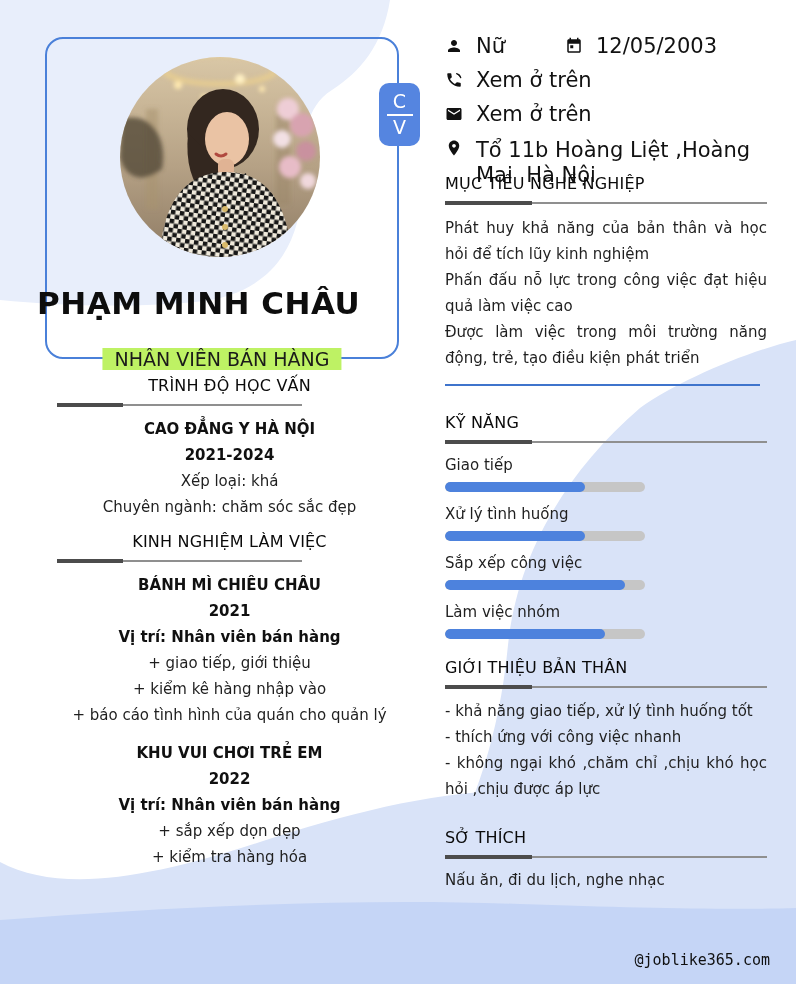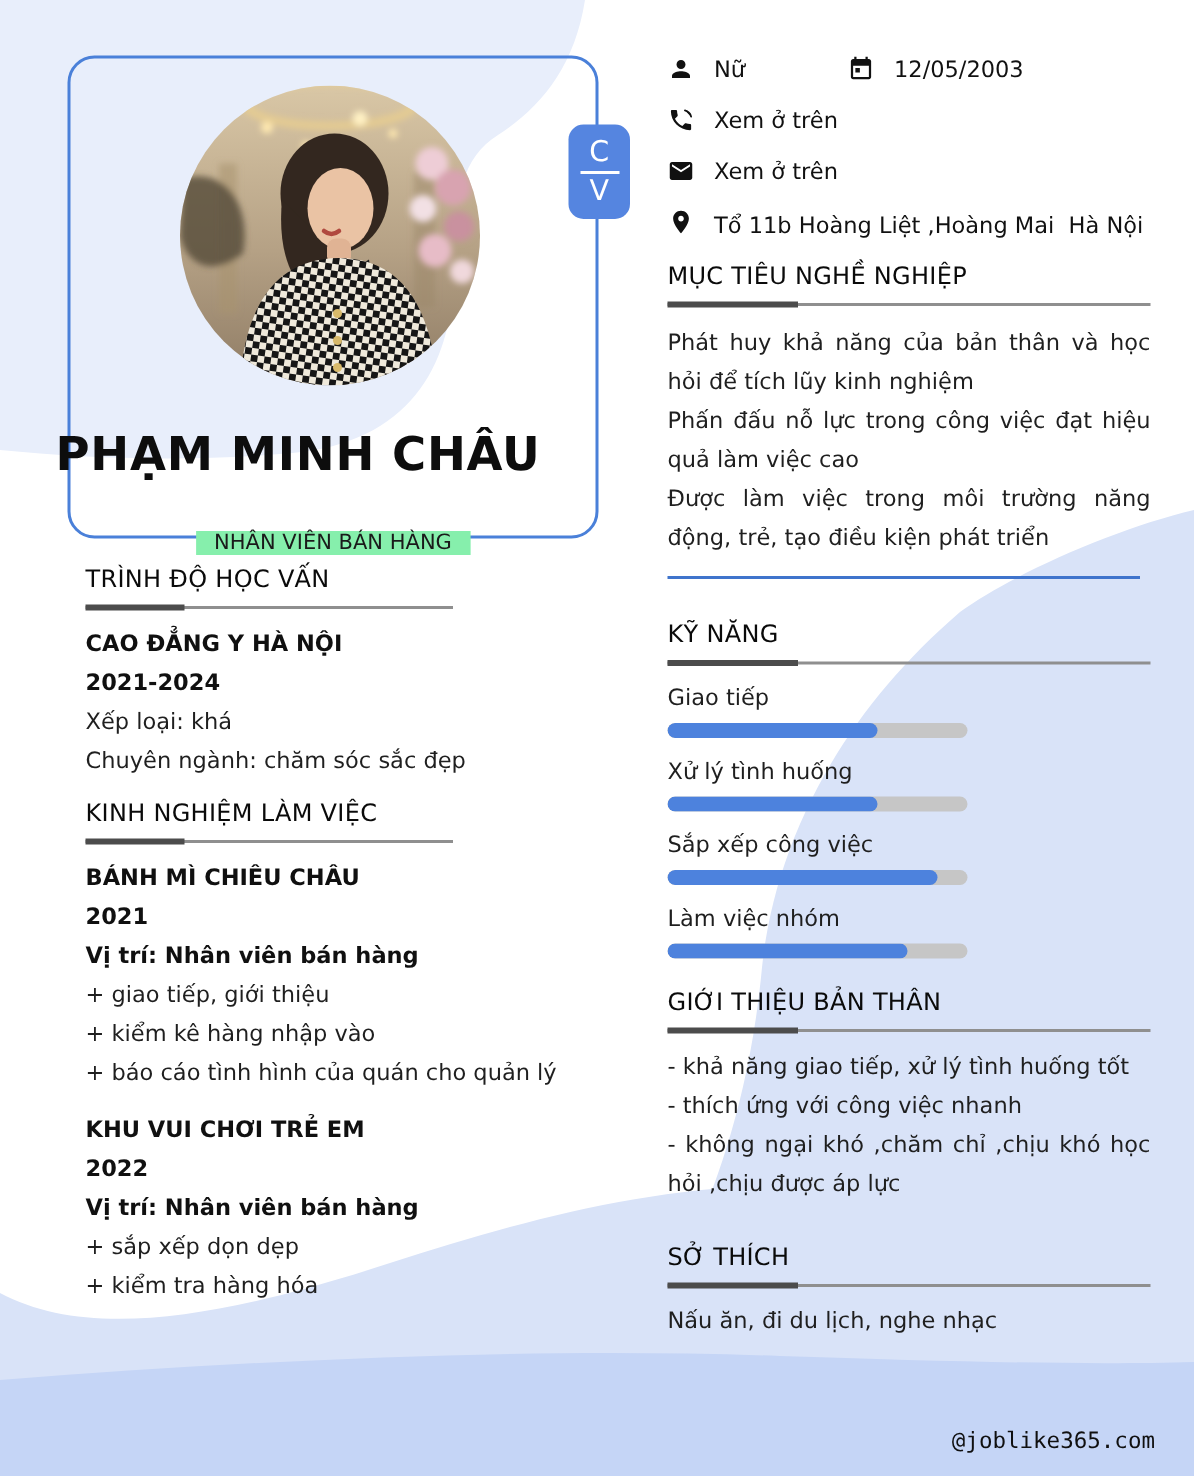--- a/index.html
+++ b/index.html
@@ -5,41 +5,41 @@
   html,body{margin:0;padding:0;}
   body{width:796px;height:984px;position:relative;overflow:hidden;background:#ffffff;
        font-family:"DejaVu Sans","Liberation Sans",sans-serif;color:#222;}
   #bg{position:absolute;inset:0;z-index:0;}
   .layer{position:absolute;z-index:1;}
 
   
   .card{left:45px;top:37px;width:350px;height:318px;border:2px solid #4a80d9;border-radius:18px;}
   .photo-wrap{position:absolute;left:73px;top:18px;width:200px;height:200px;border-radius:50%;overflow:hidden;}
   .name{position:absolute;left:-10px;right:-10px;top:246px;text-align:left;font-size:31px;font-weight:bold;color:#0d0d0d;letter-spacing:.5px;white-space:nowrap;}
-  .subtitle{position:absolute;left:50%;transform:translateX(-50%);bottom:-13px;background:#86efac;padding:0 12px;font-size:14px;color:#1a1a1a;white-space:nowrap;}
+  .subtitle{position:absolute;left:50%;transform:translateX(-50%);bottom:-13px;background:#bef264;padding:0 12px;font-size:19px;color:#1a1a1a;white-space:nowrap;}
   .cv-badge{position:absolute;right:-23px;top:44px;width:41px;height:63px;background:#5585e0;border-radius:10px;
             display:flex;flex-direction:column;align-items:center;justify-content:center;color:#fff;font-size:19px;line-height:1.15;}
   .cv-badge .sep{width:26px;height:2px;background:#fff;margin:1px 0;}
 
   
   .rcol{left:445px;width:322px;}
-  .lcol{left:57px;width:345px;}
+  .lcol{left:57px;width:345px;text-align:center;}
 
   
   .sec-h{font-size:16px;font-weight:normal;color:#0a0a0a;letter-spacing:.2px;white-space:nowrap;}
   .rule{position:relative;height:6px;margin-top:7px;}
   .rule-line{position:absolute;top:2px;left:0;right:0;height:2px;background:#8f8f8f;}
   .rule-dark{position:absolute;top:1px;left:0;width:27%;height:4px;background:#4c4c4c;}
 
   .txt{font-size:15px;line-height:26px;color:#1f1f1f;}
   .txt.just{text-align:justify;}
   .b{font-weight:bold;color:#101010;}
 
   
-  .c-row{display:flex;align-items:flex-start;margin-bottom:14px;font-size:15px;color:#111;line-height:20px;}
+  .c-row{display:flex;align-items:flex-start;margin-bottom:14px;font-size:21px;color:#111;line-height:20px;}
   .c-row .ic{width:18px;height:18px;margin-right:13px;flex:none;margin-top:1px;}
   .c-pair{display:flex;align-items:flex-start;}
   .c-pair.first{width:120px;flex:none;}
   .addr{white-space:pre-wrap;line-height:25px;}
 
   
   .skill{margin-bottom:13px;}
   .skill .lbl{font-size:15px;color:#1f1f1f;margin-bottom:8px;}
   .bar{width:200px;height:10px;border-radius:6px;background:#c6c6c6;overflow:hidden;}
   .fill{height:100%;border-radius:6px;background:#4d82dd;}

